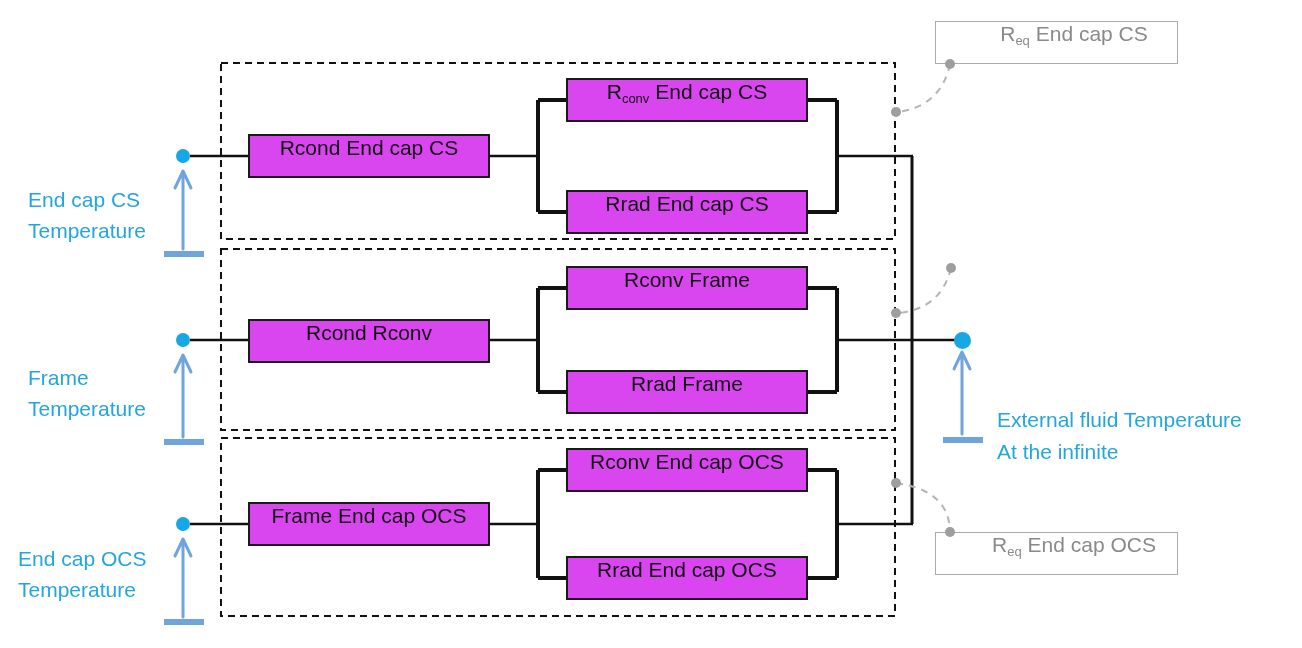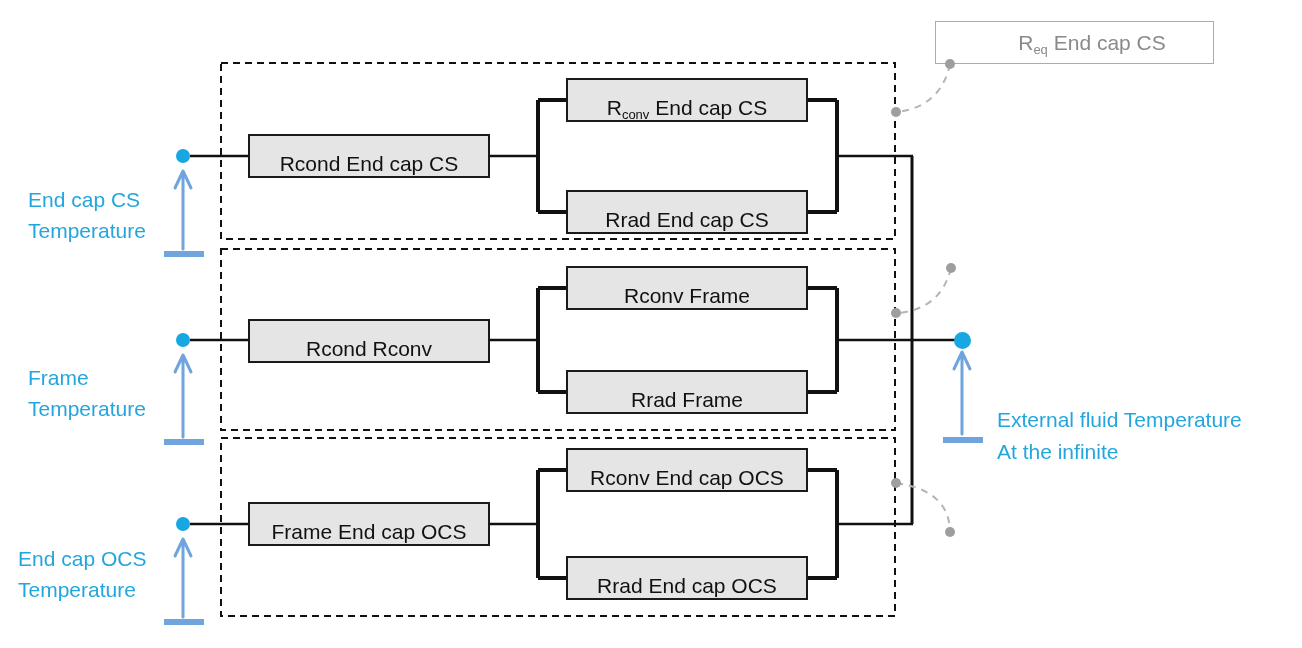--- a/index.html
+++ b/index.html
@@ -21,29 +21,29 @@
     overflow:hidden;
   }
   svg.layer{position:absolute;left:0;top:0;pointer-events:none;}
   .gbox{fill:none;stroke:var(--line_black);stroke-width:2;stroke-dasharray:7 5;}
   .wire{fill:none;stroke:var(--line_black);stroke-width:2.5;}
   .bus{fill:none;stroke:var(--line_black);stroke-width:3;}
   .bracket{fill:none;stroke:var(--line_black);stroke-width:4;}
   .conn{fill:none;stroke:var(--gray_curve);stroke-width:2;stroke-dasharray:7 6;}
   .arrow{fill:none;stroke:var(--arrow_blue);stroke-width:3;stroke-linecap:round;stroke-linejoin:round;}
   .rbox{
-    position:absolute;width:242px;height:44px;background:#e5e5e5;
+    position:absolute;width:242px;height:44px;background:#d946ef;
     border:2px solid var(--box_border);
-    display:flex;align-items:flex-end;justify-content:center;
+    display:flex;align-items:flex-start;justify-content:center;
     font-size:21px;color:#111;white-space:nowrap;
   }
   .reqbox{
-    position:absolute;width:279px;height:43px;background:#fff;
+    position:absolute;width:243px;height:43px;background:#fff;
     border:1.5px solid var(--gray_border);
-    display:flex;align-items:center;justify-content:center;
+    display:flex;justify-content:center;
     font-size:21px;color:var(--gray_text);white-space:nowrap;padding-left:35px;
   }
   .sub{font-size:13px;vertical-align:-4px;line-height:0;}
   .node{
     position:absolute;width:14px;height:14px;border-radius:50%;
     background:var(--node_blue);
   }
   .node.big{width:17px;height:17px;}
   .gdot{
     position:absolute;width:10px;height:10px;border-radius:50%;
@@ -117,20 +117,23 @@
   <div class="rbox" style="left:566px;top:448px">
     <span><span>Rconv</span><sub class="sub"></sub><span> End cap OCS</span></span>
   </div>
   <div class="rbox" style="left:566px;top:556px">
     <span>Rrad End cap OCS</span>
   </div>
 
   <div class="reqbox" style="left:935px;top:21px">
     <span><span>R</span><sub class="sub">eq</sub><span> End cap CS</span></span>
   </div>
+  <div class="reqbox" style="left:935px;top:532px">
+    <span><span>R</span><sub class="sub">eq</sub><span> End cap OCS</span></span>
+  </div>
 
   <div class="node" style="left:176px;top:149px"></div>
   <div class="node" style="left:176px;top:333px"></div>
   <div class="node" style="left:176px;top:517px"></div>
   <div class="node big" style="left:954px;top:332px"></div>
 
   <div class="gdot" style="left:945px;top:59px"></div>
   <div class="gdot" style="left:891px;top:107px"></div>
   <div class="gdot" style="left:946px;top:263px"></div>
   <div class="gdot" style="left:891px;top:308px"></div>

